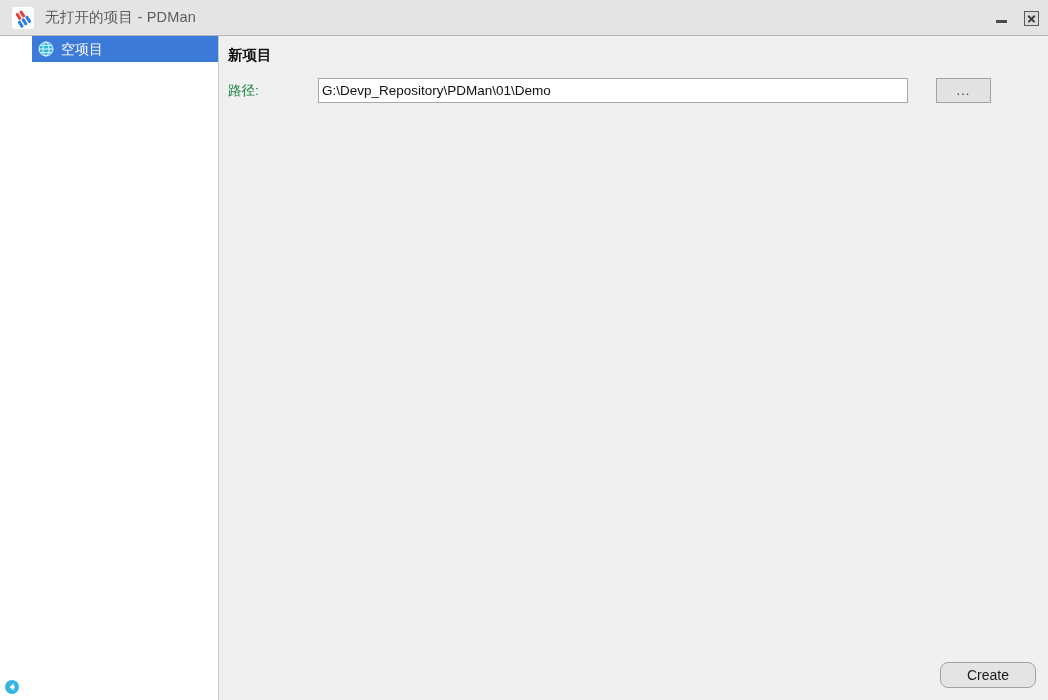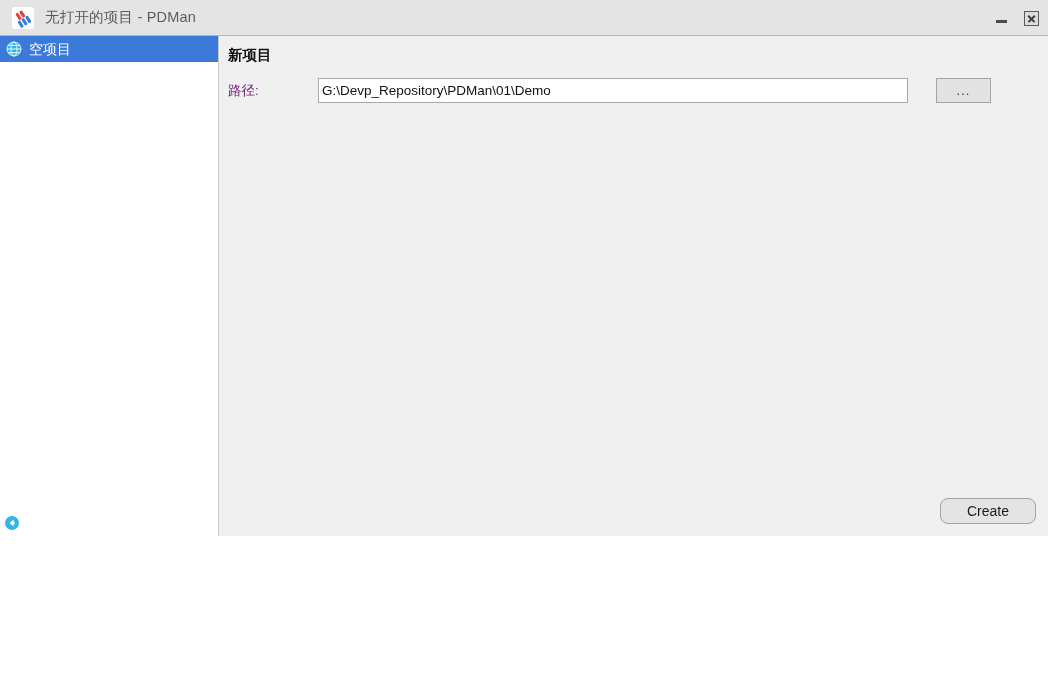--- a/index.html
+++ b/index.html
@@ -11,21 +11,21 @@
     height: 700px;
     overflow: hidden;
     background: #ffffff;
     font-family: "Liberation Sans", "DejaVu Sans", sans-serif;
     -webkit-font-smoothing: antialiased;
   }
 
   .app-window {
     position: relative;
     width: 1048px;
-    height: 536px;
+    height: 700px;
     box-sizing: border-box;
     display: flex;
     flex-direction: column;
     background: #f0f0f0;
   }
 
   
   .titlebar {
     position: relative;
     height: 36px;
@@ -127,20 +127,21 @@
     align-items: center;
     padding-left: 6px;
     font-size: 14px;
     color: #1b1b1b;
     cursor: default;
     user-select: none;
   }
   .side-item.selected {
     background: #3b7ad9;
     color: #ffffff;
+    margin-left: 32px;
   }
   .side-item .side-icon {
     width: 16px;
     height: 16px;
     margin-right: 7px;
     flex: 0 0 auto;
     display: block;
   }
   .side-label { line-height: 1; }
 
@@ -170,21 +171,21 @@
     user-select: none;
   }
   .form-row {
     display: flex;
     align-items: center;
     margin-top: 13px;
     padding-left: 9px;
   }
   .form-label {
     font-size: 13.5px;
-    color: #701a75;
+    color: #15803d;
     width: 90px;
     user-select: none;
   }
   .path-input {
     width: 590px;
     height: 25px;
     box-sizing: border-box;
     border: 1px solid #a8a8a8;
     background: #ffffff;
     font-family: "Liberation Sans", "DejaVu Sans", sans-serif;

